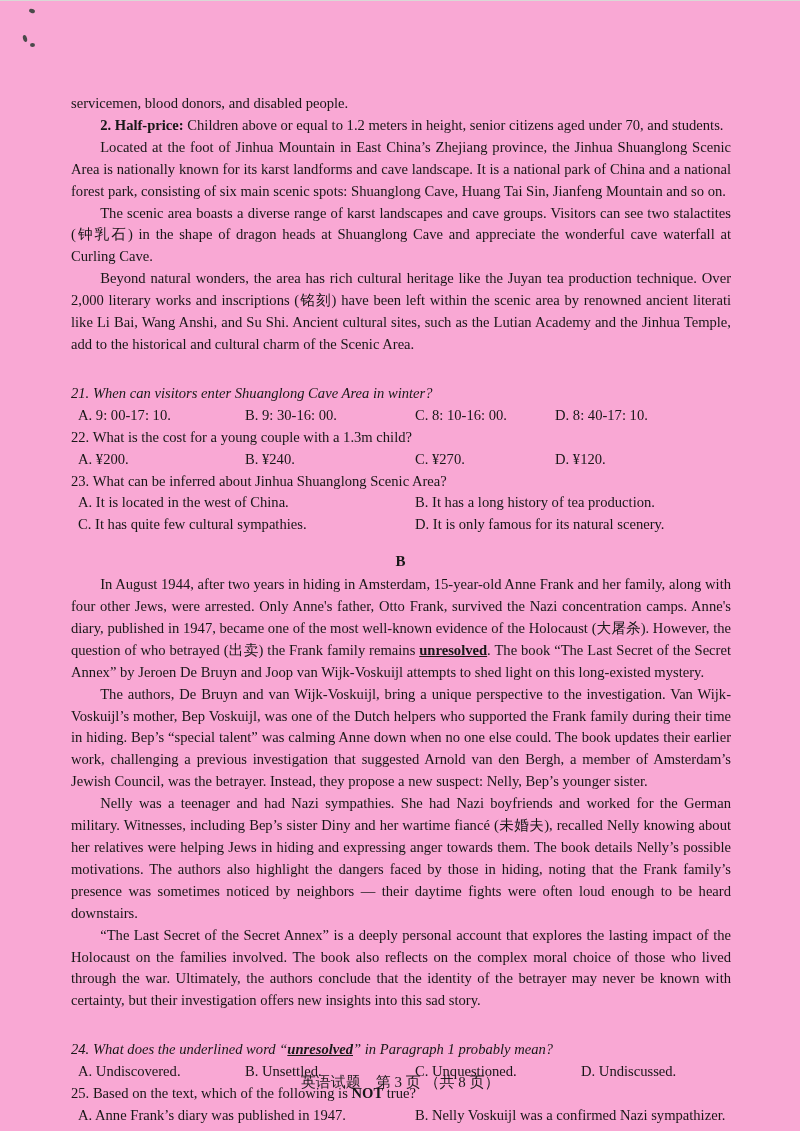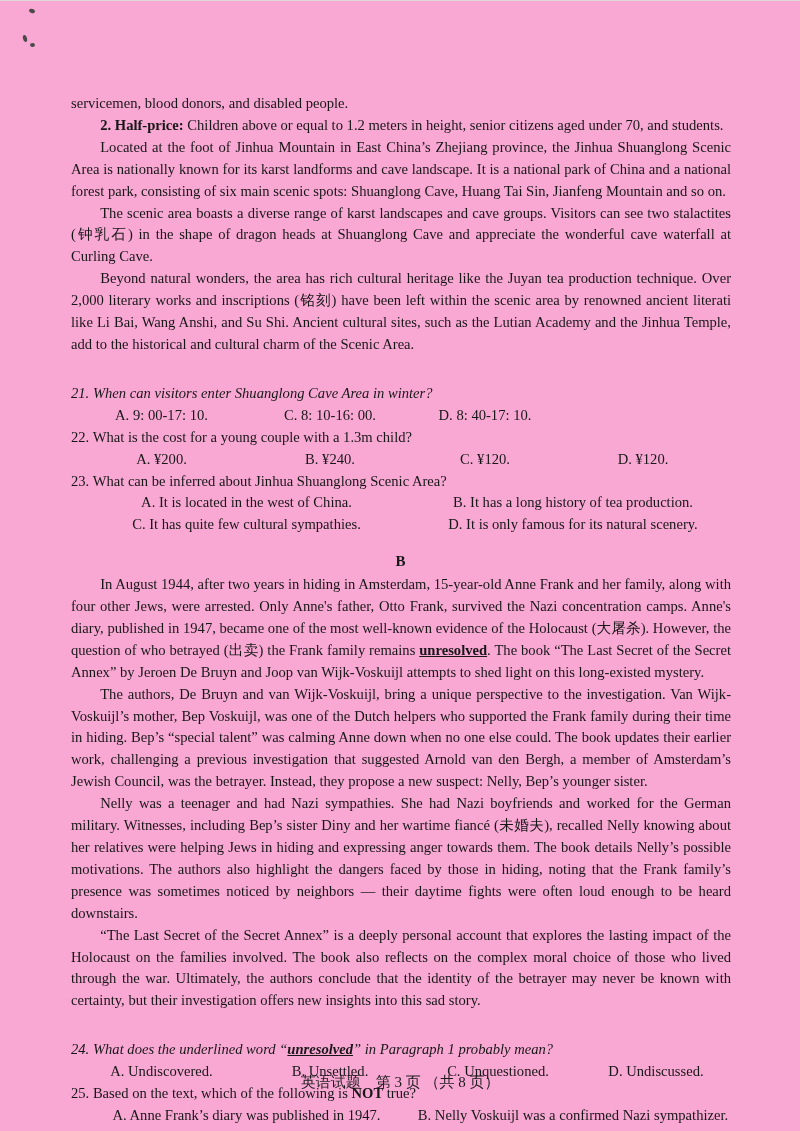--- a/index.html
+++ b/index.html
@@ -15,21 +15,21 @@
   }
   .content{
     position:absolute;
     left:71px;top:92px;width:660px;
     font-size:14.6px;line-height:21.9px;
   }
   p{margin:0;}
   .para{text-align:justify;}
   .indent{text-indent:2em;}
   .qstem{text-align:left;}
-  .opts{display:grid;padding-left:7px;text-align:center;}
+  .opts{display:grid;padding-left:7px;}
   .opts.four{grid-template-columns:minmax(167px,max-content) minmax(170px,max-content) minmax(140px,max-content) 1fr;}
   .opts.four-wide{grid-template-columns:minmax(167px,max-content) minmax(170px,max-content) minmax(166px,max-content) 1fr;}
   .opts.two{grid-template-columns:minmax(337px,max-content) 1fr;}
   .opt{white-space:nowrap;}
   .gap{margin-top:27px;font-style:italic;}
   .section-label{text-align:center;font-weight:bold;margin-top:15px;margin-bottom:1px;font-size:15px;letter-spacing:1px;}
   .footer{
     position:absolute;left:0;right:0;bottom:40px;
     text-align:center;font-size:15px;color:#1c1c1c;
     font-family:"Liberation Serif","DejaVu Serif",serif;
@@ -52,29 +52,30 @@
 
     <p class="para">servicemen, blood donors, and disabled people.</p>
     <p class="para indent"><span style="font-weight: bold;">2. Half-price:</span><span> Children above or equal to 1.2 meters in height, senior citizens aged under 70, and students.</span></p>
     <p class="para indent">Located at the foot of Jinhua Mountain in East China’s Zhejiang province, the Jinhua Shuanglong Scenic Area is nationally known for its karst landforms and cave landscape. It is a national park of China and a national forest park, consisting of six main scenic spots: Shuanglong Cave, Huang Tai Sin, Jianfeng Mountain and so on.</p>
     <p class="para indent">The scenic area boasts a diverse range of karst landscapes and cave groups. Visitors can see two stalactites (钟乳石) in the shape of dragon heads at Shuanglong Cave and appreciate the wonderful cave waterfall at Curling Cave.</p>
     <p class="para indent">Beyond natural wonders, the area has rich cultural heritage like the Juyan tea production technique. Over 2,000 literary works and inscriptions (铭刻) have been left within the scenic area by renowned ancient literati like Li Bai, Wang Anshi, and Su Shi. Ancient cultural sites, such as the Lutian Academy and the Jinhua Temple, add to the historical and cultural charm of the Scenic Area.</p>
 
     <p class="qstem gap">21. When can visitors enter Shuanglong Cave Area in winter?</p>
     <div class="opts four">
       <span class="opt">A. 9: 00-17: 10.</span>
+      <span class="opt">B. 9: 30-16: 00.</span>
       <span class="opt">C. 8: 10-16: 00.</span>
       <span class="opt">D. 8: 40-17: 10.</span>
     </div>
 
     <p class="qstem">22. What is the cost for a young couple with a 1.3m child?</p>
     <div class="opts four">
       <span class="opt">A. ¥200.</span>
       <span class="opt">B. ¥240.</span>
-      <span class="opt">C. ¥120.</span>
+      <span class="opt">C. ¥270.</span>
       <span class="opt">D. ¥120.</span>
     </div>
 
     <p class="qstem">23. What can be inferred about Jinhua Shuanglong Scenic Area?</p>
     <div class="opts two">
       <span class="opt">A. It is located in the west of China.</span>
       <span class="opt">B. It has a long history of tea production.</span>
       <span class="opt">C. It has quite few cultural sympathies.</span>
       <span class="opt">D. It is only famous for its natural scenery.</span>
     </div>

